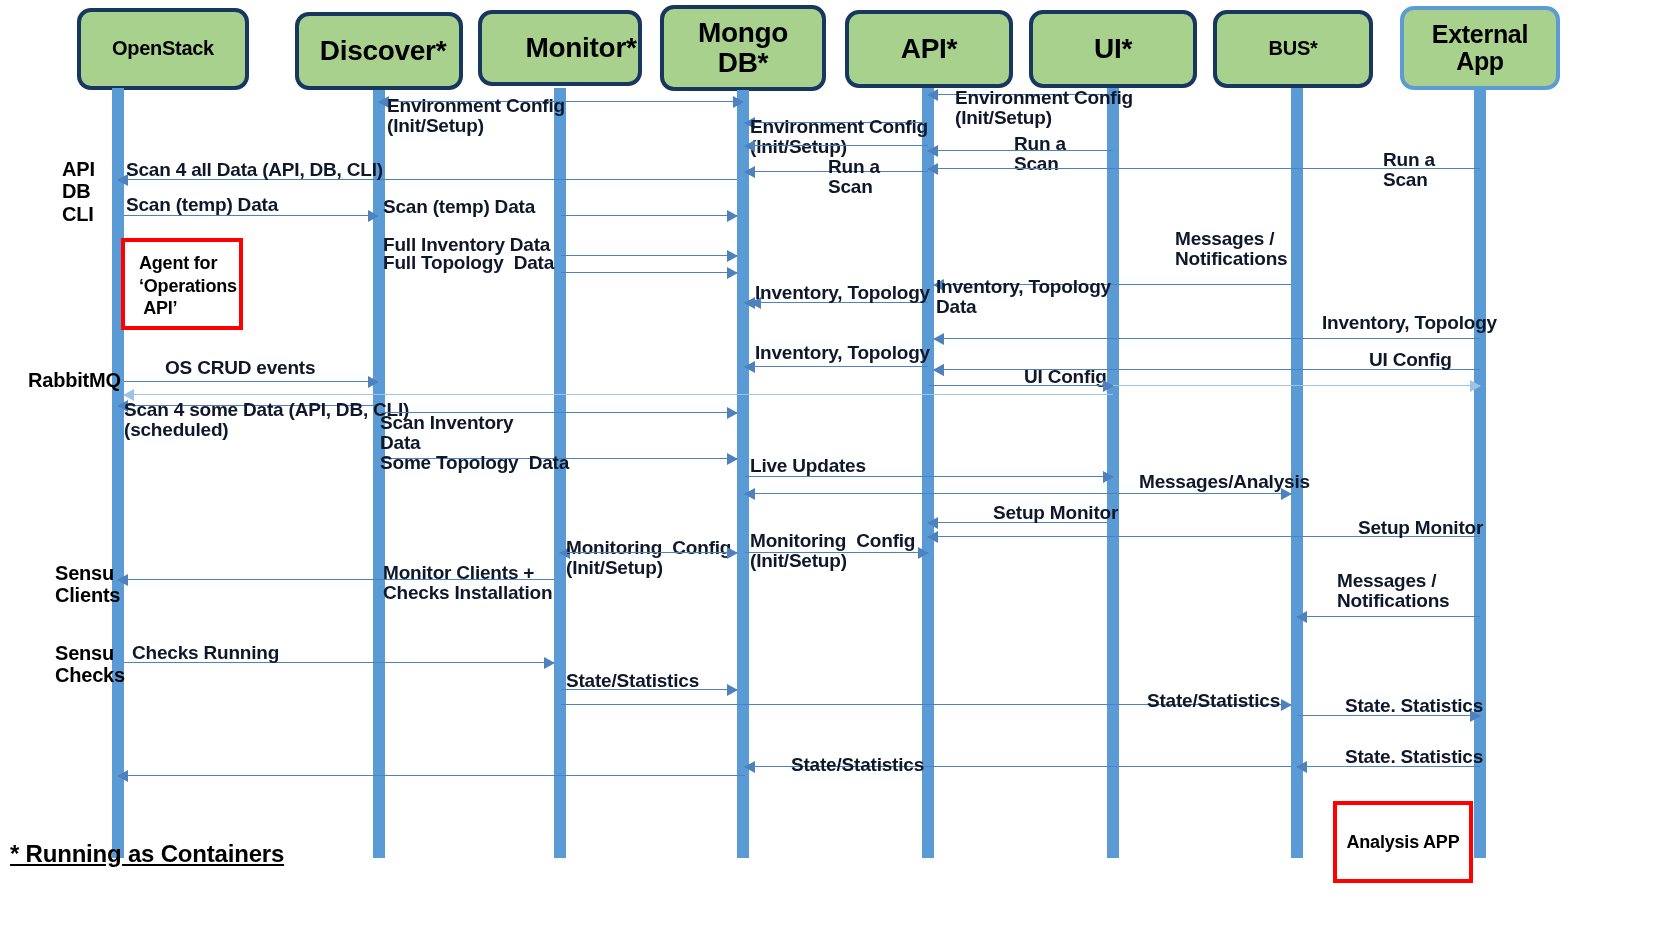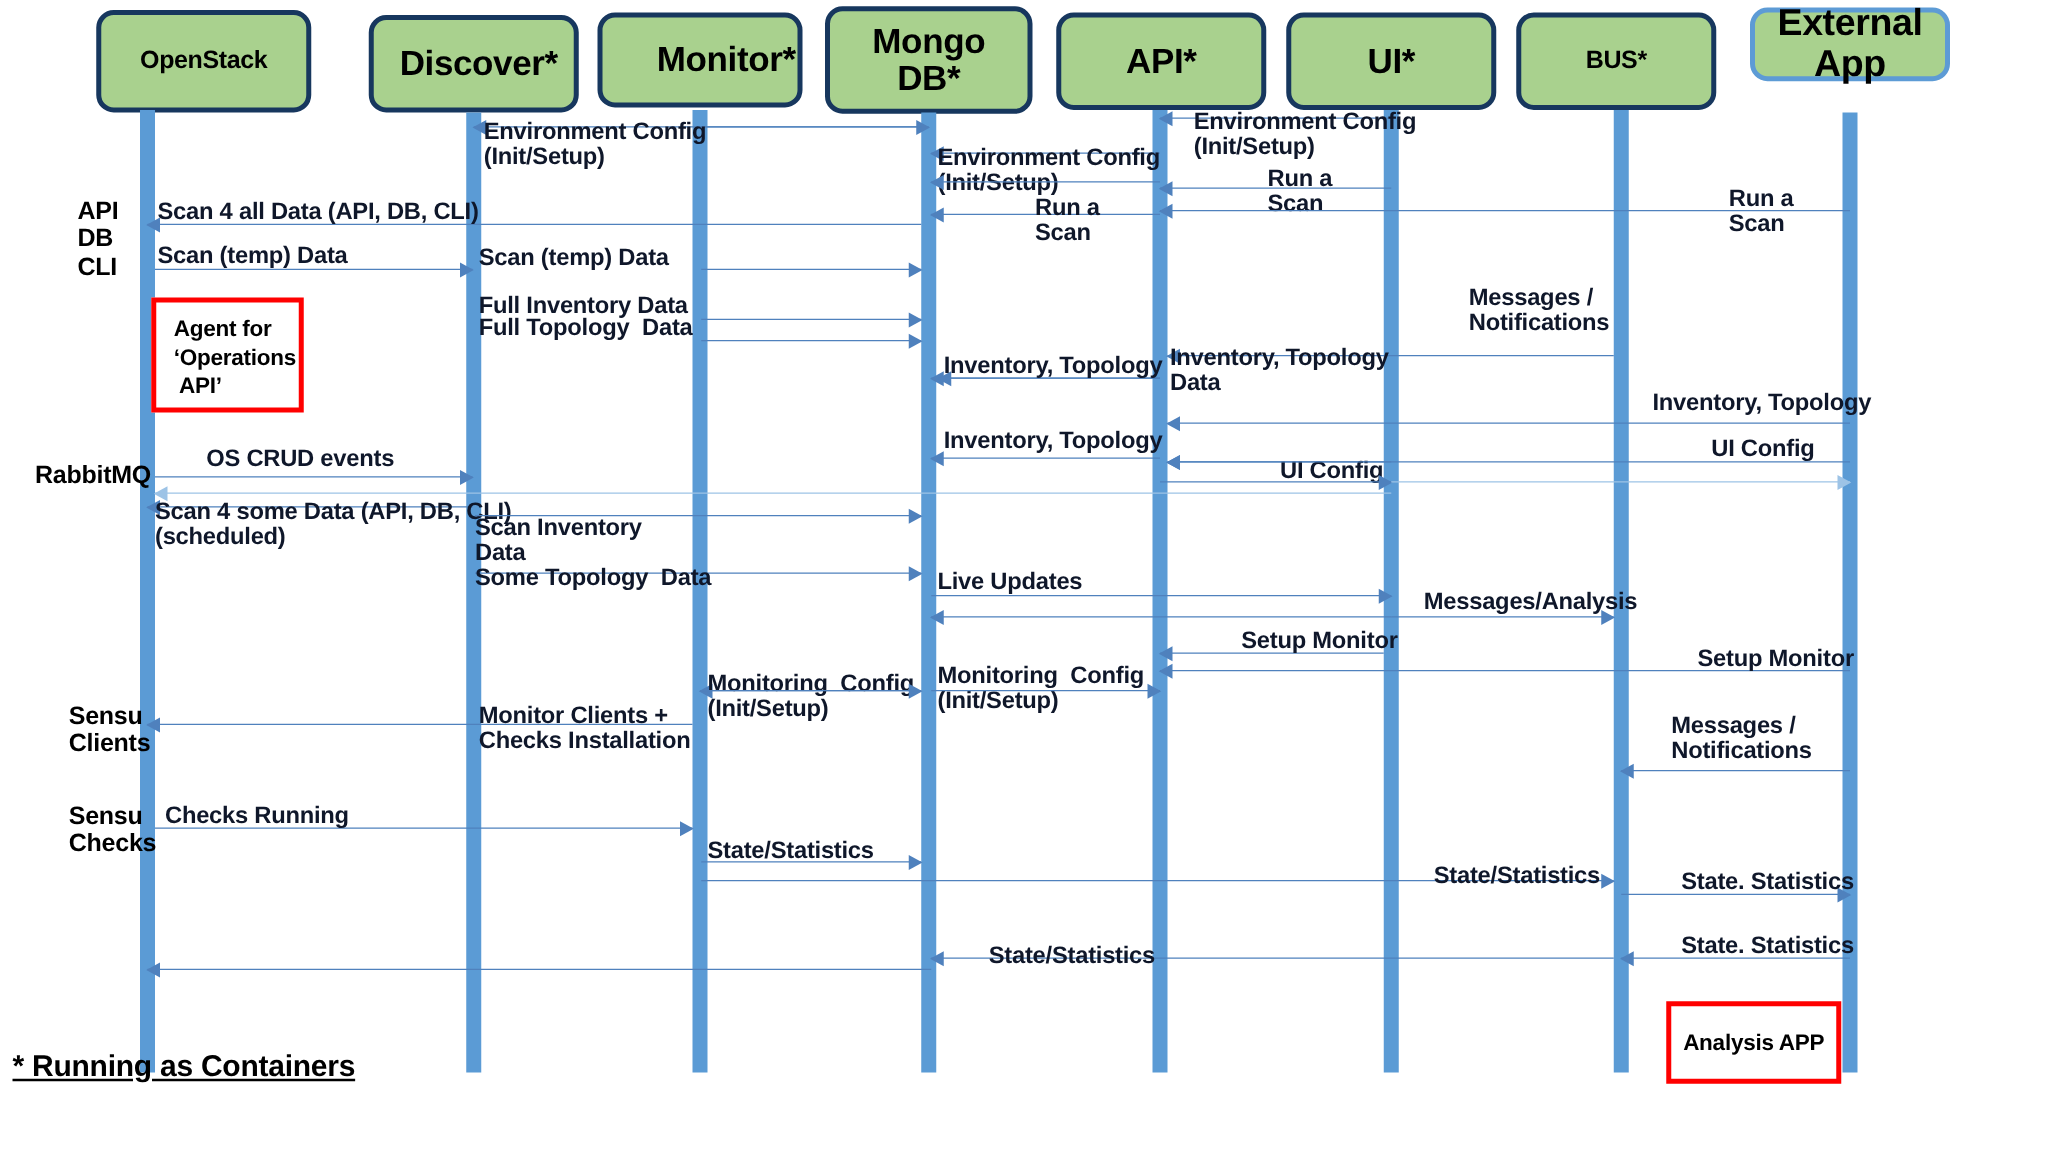--- a/index.html
+++ b/index.html
@@ -120,21 +120,21 @@
       </div>
       <div class="actor" style="left: 845px; top: 10px; width: 168px; height: 78px; font-size: 28px;">
         <span style="white-space: pre;">API*</span>
       </div>
       <div class="actor" style="left: 1029px; top: 10px; width: 168px; height: 78px; font-size: 28px;">
         <span style="white-space: pre;">UI*</span>
       </div>
       <div class="actor" style="left: 1213px; top: 10px; width: 160px; height: 78px; font-size: 20px;">
         <span style="white-space: pre;">BUS*</span>
       </div>
-      <div class="actor light" style="left: 1400px; top: 6px; width: 160px; height: 59px; font-size: 30px;">
+      <div class="actor light" style="left: 1400px; top: 6px; width: 160px; height: 84px; font-size: 25px;">
         <span style="white-space: pre;">External
 App</span>
       </div>
     </div>
   <div id="lifelines-layer">
       <div class="lifeline" style="left: 112px; top: 88px; height: 770px;"></div>
       <div class="lifeline" style="left: 373px; top: 90px; height: 768px;"></div>
       <div class="lifeline" style="left: 554px; top: 88px; height: 770px;"></div>
       <div class="lifeline" style="left: 737px; top: 90px; height: 768px;"></div>
       <div class="lifeline" style="left: 922px; top: 88px; height: 770px;"></div>
@@ -333,16 +333,16 @@
       <div class="side-lbl" style="left: 28px; top: 369px; font-size: 20px;">RabbitMQ</div>
       <div class="side-lbl" style="left: 55px; top: 562px; font-size: 20px;">Sensu
 Clients</div>
       <div class="side-lbl" style="left: 55px; top: 642px; font-size: 20px;">Sensu
 Checks</div>
     </div>
   <div id="callouts-layer">
       <div class="callout pad" style="left: 121px; top: 238px; width: 122px; height: 92px; font-size: 18px;"><span style="white-space: pre;">Agent for
 ‘Operations
  API’</span></div>
-      <div class="callout center" style="left: 1333px; top: 801px; width: 140px; height: 66px; font-size: 18px;"><span style="white-space: pre;">Analysis APP</span></div>
+      <div class="callout center" style="left: 1333px; top: 801px; width: 140px; height: 82px; font-size: 18px;"><span style="white-space: pre;">Analysis APP</span></div>
     </div>
   <div class="footnote" style="left:10px; top:840px; font-size:24px;">* Running as Containers</div>
 </div>
 
 </body></html>

